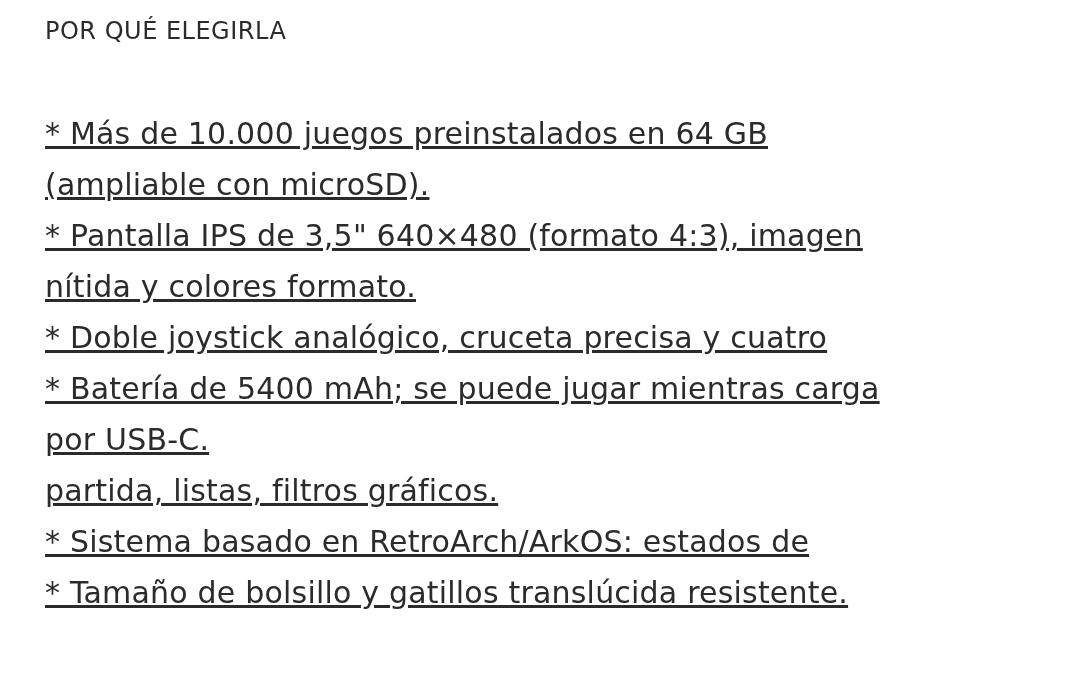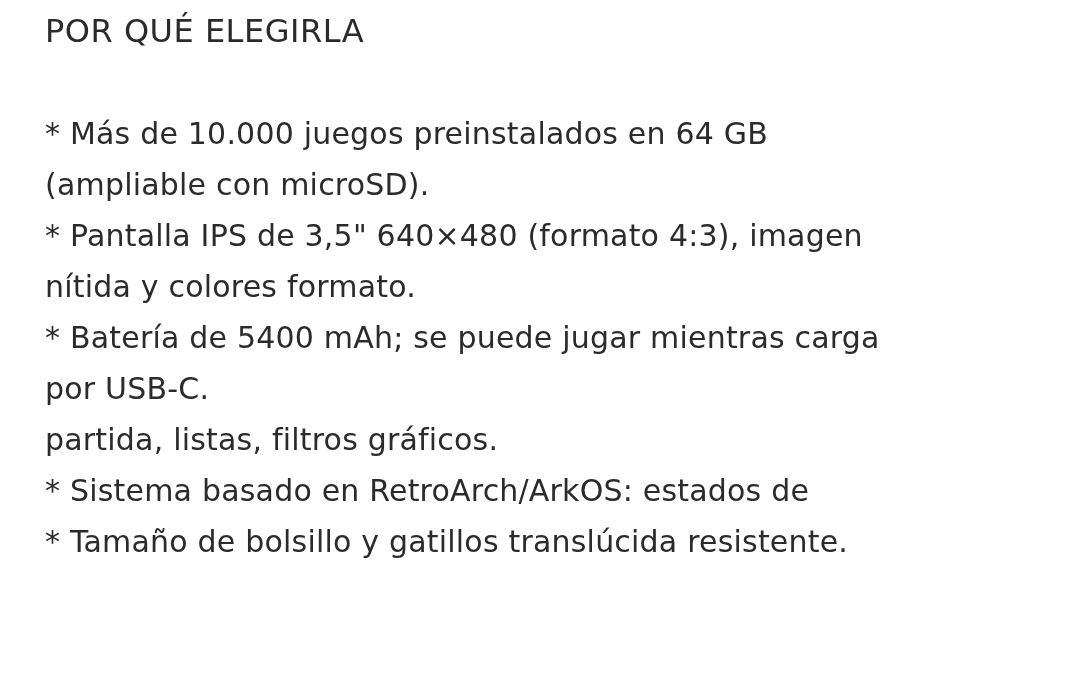--- a/index.html
+++ b/index.html
@@ -12,32 +12,33 @@
   }
   body {
     font-family: "DejaVu Sans", "Liberation Sans", sans-serif;
     color: #2b2b2b;
     -webkit-font-smoothing: antialiased;
   }
   .content {
     padding: 6px 30px 0 45px;
   }
   .heading {
-    font-size: 32px;
+    font-size: 24px;
     font-weight: 400;
     line-height: 51px;
     letter-spacing: 0.5px;
     margin: 0 0 51px 0;
   }
   .feature {
     margin: 0;
     font-size: 30px;
     font-weight: 400;
     line-height: 51px;
     letter-spacing: 0.2px;
+    text-decoration: underline;
   }
   .line {
     display: block;
     white-space: nowrap;
   }
 </style>
 </head>
 <body>
 
 <main class="content">
@@ -46,20 +47,21 @@
   <div>
     <p class="feature">
       <span class="line">* Más de 10.000 juegos preinstalados en 64 GB</span>
       <span class="line">(ampliable con microSD).</span>
     </p>
     <p class="feature">
       <span class="line">* Pantalla IPS de 3,5" 640×480 (formato 4:3), imagen</span>
       <span class="line">nítida y colores formato.</span>
     </p>
     <p class="feature">
+      <span class="line">* Doble joystick analógico, cruceta precisa y cuatro</span>
     </p>
     <p class="feature">
       <span class="line">* Batería de 5400 mAh; se puede jugar mientras carga</span>
       <span class="line">por USB-C.</span>
     </p>
     <p class="feature">
       <span class="line">partida, listas, filtros gráficos.</span>
       <span class="line">* Sistema basado en RetroArch/ArkOS: estados de</span>
     </p>
     <p class="feature">

